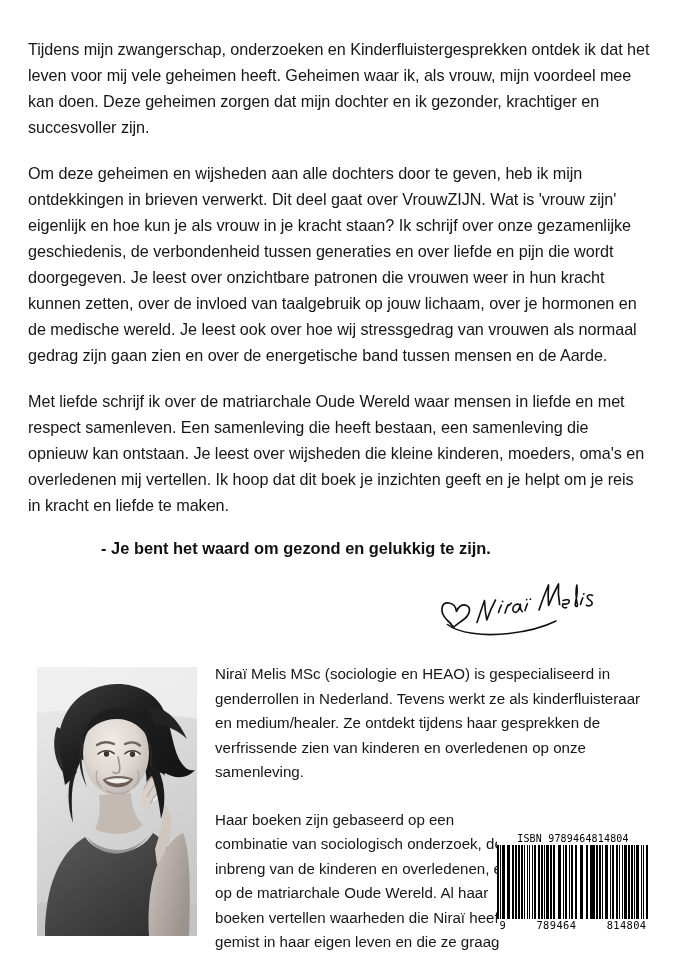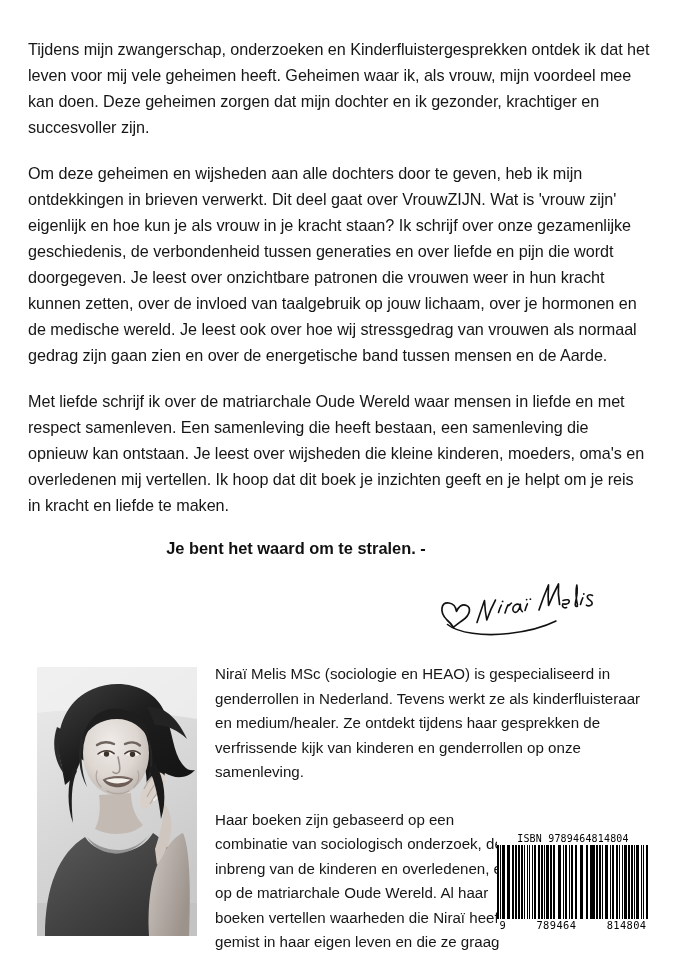--- a/index.html
+++ b/index.html
@@ -138,21 +138,21 @@
 
 <div class="page">
 
   <div class="letter">
     <p>Tijdens mijn zwangerschap, onderzoeken en Kinderfluistergesprekken ontdek ik dat het leven voor mij vele geheimen heeft. Geheimen waar ik, als vrouw, mijn voordeel mee kan doen. Deze geheimen zorgen dat mijn dochter en ik gezonder, krachtiger en succesvoller zijn.</p>
     <p>Om deze geheimen en wijsheden aan alle dochters door te geven, heb ik mijn ontdekkingen in brieven verwerkt. Dit deel gaat over VrouwZIJN. Wat is 'vrouw zijn' eigenlijk en hoe kun je als vrouw in je kracht staan? Ik schrijf over onze gezamenlijke geschiedenis, de verbondenheid tussen generaties en over liefde en pijn die wordt doorgegeven. Je leest over onzichtbare patronen die vrouwen weer in hun kracht kunnen zetten, over de invloed van taalgebruik op jouw lichaam, over je hormonen en de medische wereld. Je leest ook over hoe wij stressgedrag van vrouwen als normaal gedrag zijn gaan zien en over de energetische band tussen mensen en de Aarde.</p>
     <p>Met liefde schrijf ik over de matriarchale Oude Wereld waar mensen in liefde en met respect samenleven. Een samenleving die heeft bestaan, een samenleving die opnieuw kan ontstaan. Je leest over wijsheden die kleine kinderen, moeders, oma's en overledenen mij vertellen. Ik hoop dat dit boek je inzichten geeft en je helpt om je reis in kracht en liefde te maken.</p>
   </div>
 
   <div class="quote">
-    <span class="q-line">Je bent het waard om te stralen. -</span>
+    <span class="q-line">- Je bent het waard om gezond en gelukkig te zijn.</span>
   </div>
 
   <div class="signature">
     <svg viewBox="0 0 180 64" xmlns="http://www.w3.org/2000/svg" aria-hidden="true">
       <g fill="none" stroke="#111111" stroke-linecap="round" stroke-linejoin="round">
 
         <g>
           <path d="M22 44 C14 36, 16 26, 24 27 C29 27.6, 31 32, 31.5 35.5 C33.5 31, 37 27.5, 41.5 29.5 C46.5 31.8, 45 39, 38 44 C34 47, 30 49.5, 28.5 51.5 C27 49, 25 46.5, 22 44 Z" stroke-width="1.7"></path>
         </g>
         <path d="M22.5 48.5 C33 57, 58 60.5, 84 57.5 C104 55.2, 120 50.5, 131 45" stroke-width="1.6"></path>
@@ -272,21 +272,21 @@
       <path d="M113 137 C117 130, 122 123, 126 120" stroke="#b4aba4" stroke-width="1.2" fill="none"></path>
 
       <path d="M117 133 C119.5 130.5, 122 128.5, 124 127.5" stroke="#f2efec" stroke-width="2" fill="none" stroke-linecap="round"></path>
 
       <path d="M118 96 C128 112, 130 134, 124 152 C122 134, 118 114, 112 102 Z" fill="#1b1b1b"></path>
       <path d="M36 100 C30 118, 30 140, 36 156 C34 136, 34 116, 40 104 Z" fill="#1f1f1f"></path>
     </svg>
   </div>
 
   <div class="bio">
-    <p class="bio-first">Niraï Melis MSc (sociologie en HEAO) is gespecialiseerd in genderrollen in Nederland. Tevens werkt ze als kinderfluisteraar en medium/healer. Ze ontdekt tijdens haar gesprekken de verfrissende kijk van kinderen en genderrollen op onze samenleving.</p>
+    <p class="bio-first">Niraï Melis MSc (sociologie en HEAO) is gespecialiseerd in genderrollen in Nederland. Tevens werkt ze als kinderfluisteraar en medium/healer. Ze ontdekt tijdens haar gesprekken de verfrissende zien van kinderen en overledenen op onze samenleving.</p>
     <p class="bio-second">Haar boeken zijn gebaseerd op een combinatie van sociologisch onderzoek, de inbreng van de kinderen en overledenen, en op de matriarchale Oude Wereld. Al haar boeken vertellen waarheden die Niraï heeft gemist in haar eigen leven en die ze graag aan haar dochter wil meegeven, opdat ze een gelukkig leven kan leiden.</p>
   </div>
 
   <div class="barcode">
     <div class="barcode-isbn">ISBN 9789464814804</div>
     <div class="barcode-bars">
         <i style="flex: 1 1 0px; background: rgb(0, 0, 0);"></i>
         <i style="flex: 1 1 0px; background: rgb(0, 0, 0);"></i>
         <i style="flex: 1 1 0px; background: rgb(255, 255, 255);"></i>
         <i style="flex: 1 1 0px; background: rgb(0, 0, 0);"></i>

